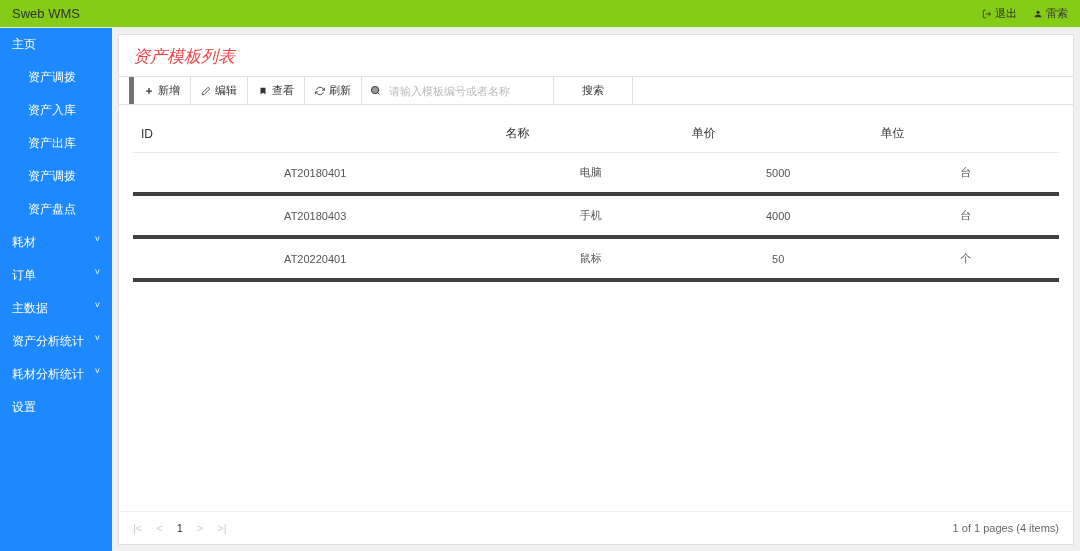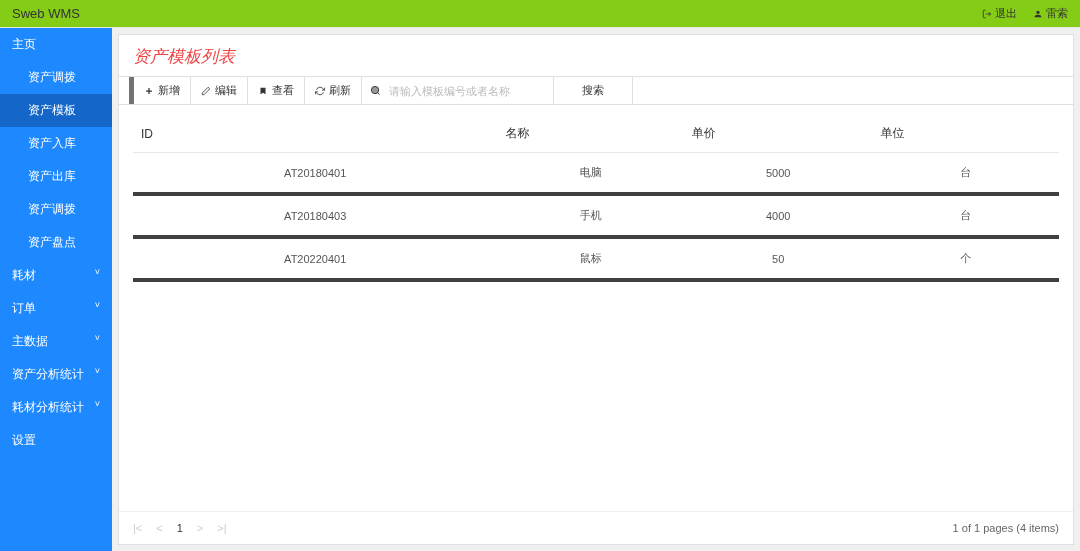--- a/index.html
+++ b/index.html
@@ -58,21 +58,20 @@
     </div>
   </div>
 </div>
 
 <div class="layout">
   <div class="sidebar" id="sidebar">
       <div class="nav-item">
         <span>主页</span>
       </div>
       <div class="nav-sub">资产调拨</div>
-      <div class="nav-sub active">资产模板</div>
       <div class="nav-sub">资产入库</div>
       <div class="nav-sub">资产出库</div>
       <div class="nav-sub">资产调拨</div>
       <div class="nav-sub">资产盘点</div>
       <div class="nav-item">
         <span>耗材</span>
         <span class="chevron">˅</span>
       </div>
       <div class="nav-item">
         <span>订单</span>

